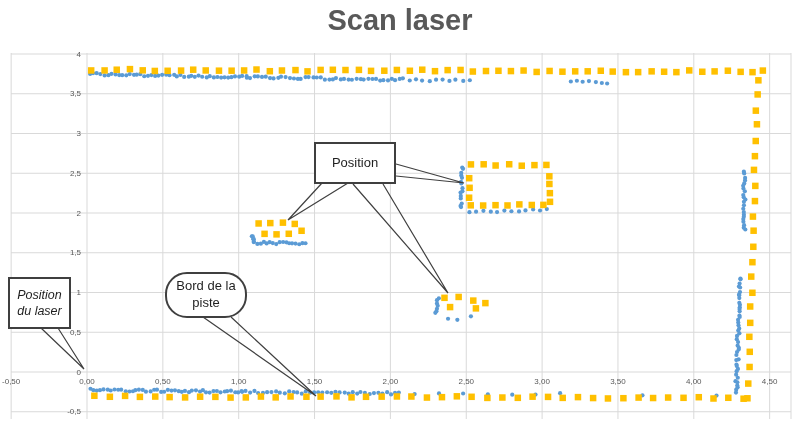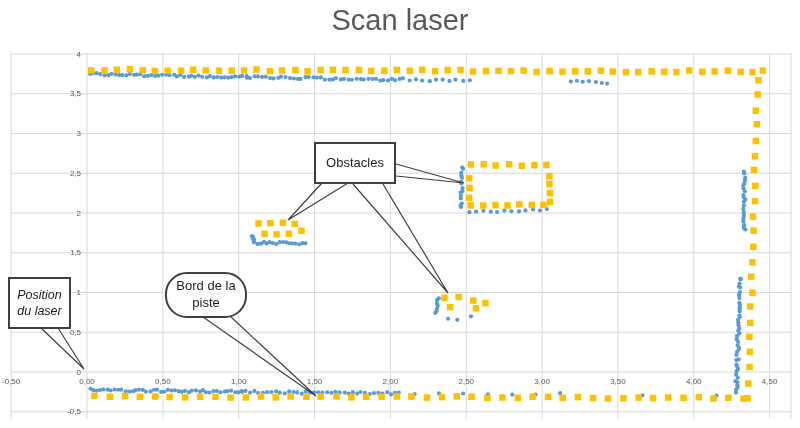--- a/index.html
+++ b/index.html
@@ -2,21 +2,21 @@
 <html><head>
 <meta charset="utf-8">
 <style>
   html,body{margin:0;padding:0;background:#fff;}
   .stage{
     position:relative;width:800px;height:428px;background:#ffffff;
     font-family:"Liberation Sans", sans-serif;overflow:hidden;
   }
   .chart-title{
     position:absolute;top:4px;left:0;width:800px;text-align:center;
-    font-size:29px;font-weight:400;color:#595959;letter-spacing:0px;
+    font-size:29px;font-weight:700;color:#595959;letter-spacing:0px;
   }
   svg.chart-canvas{position:absolute;left:0;top:0;}
   .callout{
     position:absolute;background:#ffffff;border:2px solid #3f3f3f;
     display:flex;align-items:center;justify-content:center;text-align:center;
     font-size:13px;color:#1f1f1f;line-height:1.3;z-index:3;box-sizing:border-box;
     padding:2px;
   }
   .callout-obstacles{left:314px;top:142px;width:82px;height:42px;}
   .callout-bord{left:165px;top:272px;width:82px;height:46px;border-radius:22px;}
@@ -547,21 +547,21 @@
       <path d="M322,183 L288,220 L348,183" fill="none" stroke="#404040" stroke-width="1.2"></path>
       <path d="M353,184 L448,293 L383,184" fill="none" stroke="#404040" stroke-width="1.2"></path>
       <path d="M396,164 L464,183 L396,176" fill="none" stroke="#404040" stroke-width="1.2"></path>
       <path d="M203,317 L316,396 L231,317" fill="none" stroke="#404040" stroke-width="1.2"></path>
       <path d="M41,328 L84,369 L58,328" fill="none" stroke="#404040" stroke-width="1.2"></path>
     </svg>
 
   <div class="chart-title">Scan laser</div>
 
   <div class="callout callout-obstacles">
-    <span>Obstacles</span>
+    <span>Position</span>
   </div>
 
   <div class="callout callout-bord">
     <span>Bord de la piste</span>
   </div>
 
   <div class="callout callout-position">
     <span>Position du laser</span>
   </div>
 

